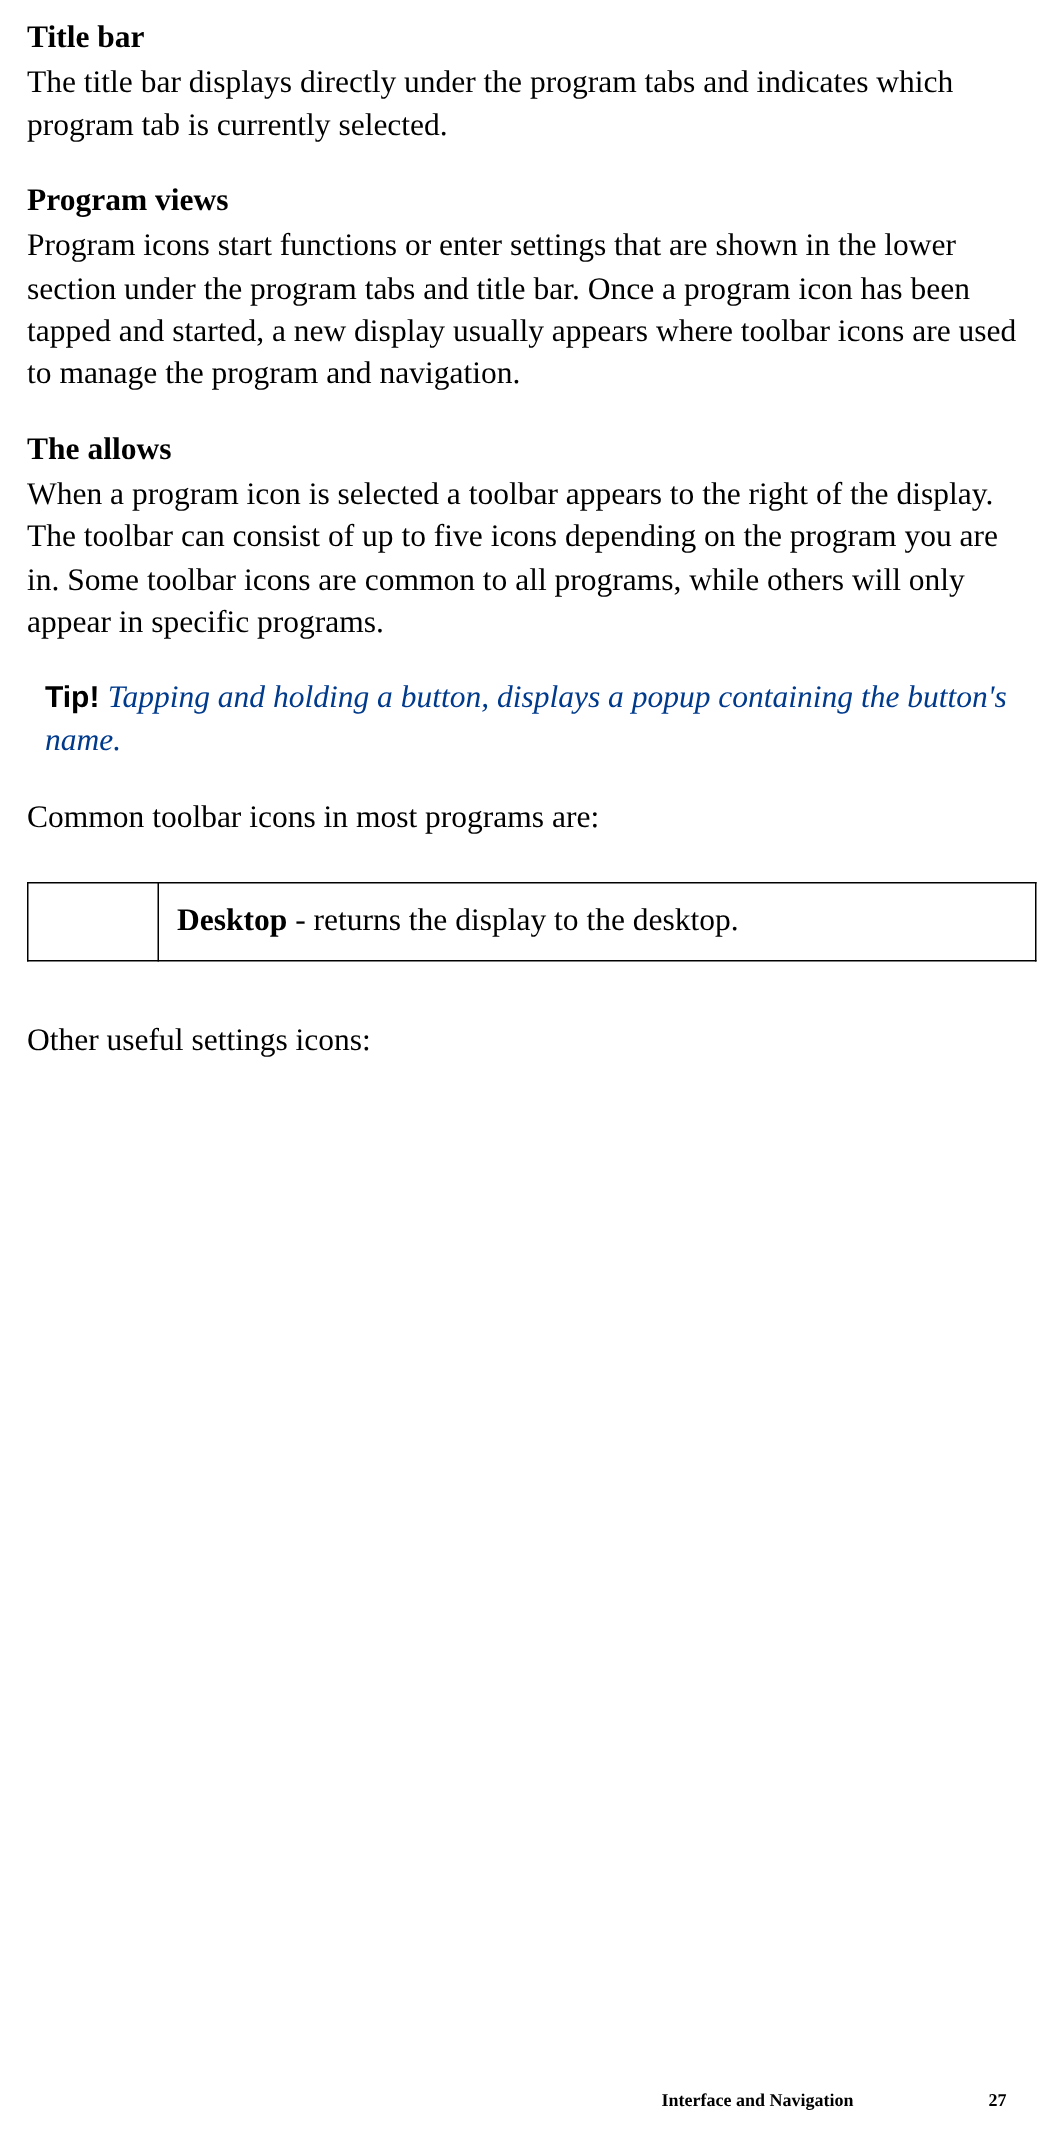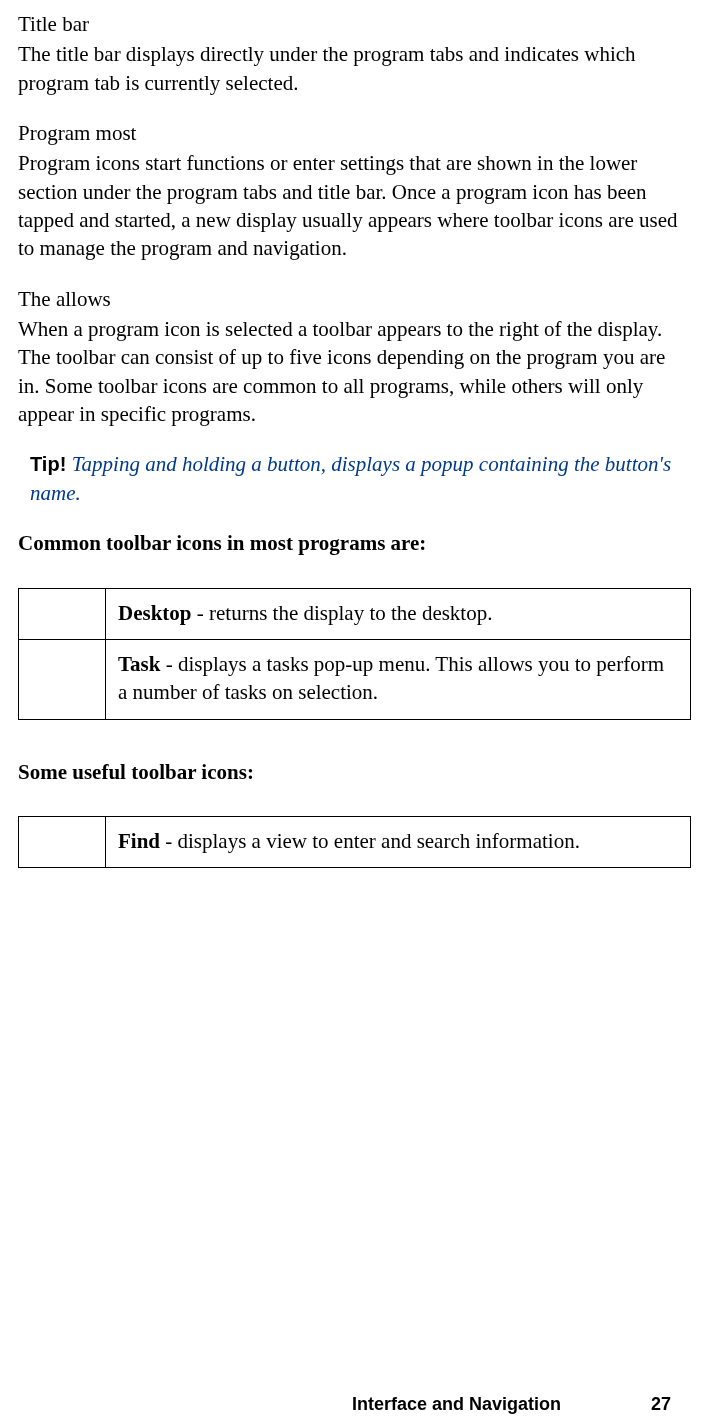--- a/index.html
+++ b/index.html
@@ -6,40 +6,40 @@
       font-family: Garamond, "Adobe Garamond Pro", Georgia, serif;
       font-size: 21px;
       line-height: 1.35;
       color: #000;
       margin: 0;
       padding: 10px 18px 0 18px;
       width: 709px;
       box-sizing: border-box;
     }
     .section-heading {
-      font-weight: normal;
+      font-weight: bold;
       margin: 0 0 2px 0;
     }
     .body-para {
       margin: 0 0 22px 0;
     }
     .tip-line {
       margin: 0 0 22px 12px;
     }
     .tip-label {
       font-family: Arial, Helvetica, sans-serif;
       font-weight: bold;
       font-size: 20px;
     }
     .tip-text {
       font-style: italic;
       color: #003a8c;
     }
     .subheading {
-      font-weight: bold;
+      font-weight: normal;
       margin: 12px 0 30px 0;
     }
     table {
       border-collapse: collapse;
       width: 100%;
       margin: 0 0 38px 0;
     }
     td {
       border: 1px solid #000;
       vertical-align: top;
@@ -54,66 +54,58 @@
     }
     .footer {
       position: absolute;
       top: 1392px;
       left: 0;
       width: 709px;
       box-sizing: border-box;
       padding: 0 38px 0 0;
       display: flex;
       justify-content: flex-end;
-      font-family: Liberation Sans, sans-serif;
+      font-family: Liberation Serif, serif;
       font-weight: bold;
-      font-size: 18px;
+      font-size: 12px;
     }
     .footer-title {
       margin-right: 90px;
     }
   </style>
 </head>
 <body>
 
 <div class="section-heading">Title bar</div>
 <p class="body-para">The title bar displays directly under the program tabs and indicates which program tab is currently selected.</p>
 
-<div class="section-heading">Program most</div>
+<div class="section-heading">Program views</div>
 <p class="body-para">Program icons start functions or enter settings that are shown in the lower section under the program tabs and title bar. Once a program icon has been tapped and started, a new display usually appears where toolbar icons are used to manage the program and navigation.</p>
 
 <div class="section-heading">The allows</div>
 <p class="body-para">When a program icon is selected a toolbar appears to the right of the display. The toolbar can consist of up to five icons depending on the program you are in. Some toolbar icons are common to all programs, while others will only appear in specific programs.</p>
 
 <p class="tip-line">
   <span class="tip-label">Tip! </span><span class="tip-text">Tapping and holding a button, displays a popup containing the button's name.</span>
 </p>
 
 <p class="subheading">Common toolbar icons in most programs are:</p>
 
 <table>
   <tbody>
       <tr>
     <td class="icon-cell"></td>
     <td><span class="term">Desktop</span><span> - returns the display to the desktop.</span></td>
   </tr>
-  <tr>
-    <td class="icon-cell"></td>
-    <td><span class="term">Task</span><span> - displays a tasks pop-up menu. This allows you to perform a number of tasks on selection.</span></td>
-  </tr>
 </tbody>
   </table>
 
-<p class="subheading">Some useful toolbar icons:</p>
+<p class="subheading">Other useful settings icons:</p>
 
 <table>
   <tbody>
-      <tr>
-    <td class="icon-cell"></td>
-    <td><span class="term">Find</span><span> - displays a view to enter and search information.</span></td>
-  </tr>
 </tbody>
   </table>
 
 <div class="footer">
   <span class="footer-title">Interface and Navigation</span>
   <span>27</span>
 </div>
 
 </body></html>

